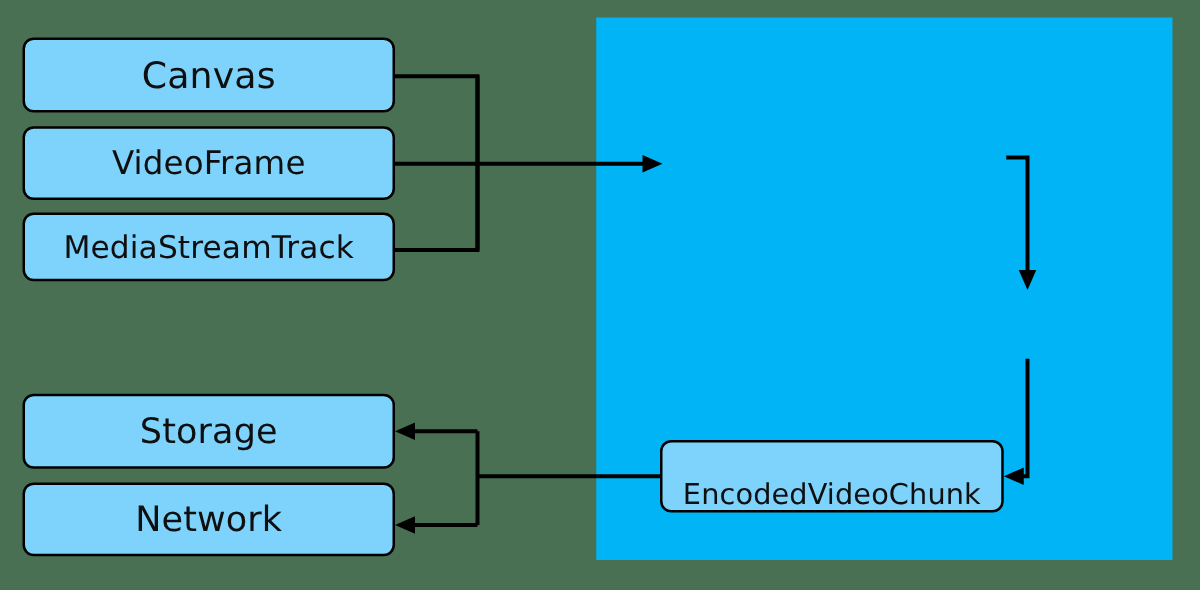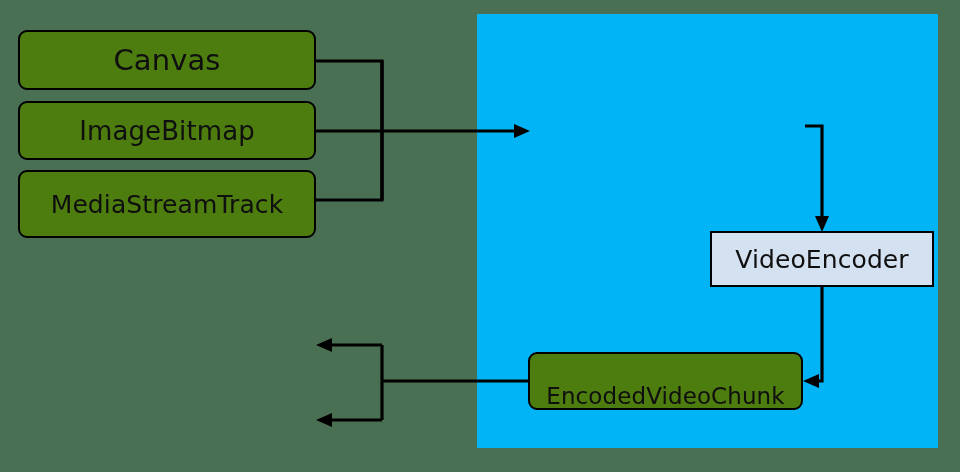--- a/index.html
+++ b/index.html
@@ -26,39 +26,39 @@
     left: 477px; top: 14px;
     width: 461px; height: 434px;
     background: #00b4f5;
   }
   .node {
     position: absolute;
     box-sizing: border-box;
     display: flex;
     align-items: center;
     justify-content: center;
-    background: #4d7c0f;
+    background: #7dd3fc;
     border: 2px solid #000000;
     border-radius: 9px;
     color: #0f0f0f;
     white-space: nowrap;
     letter-spacing: 0.1px;
   }
   .node.square {
     border-radius: 0;
     border-width: 2px;
   }
   .node-label {
     line-height: 1;
     pointer-events: none;
   }
   
   #node-canvas        { left: 18px;  top: 30px;  width: 298px; height: 60px; font-size: 29px; }
   #node-imagebitmap   { left: 18px;  top: 101px; width: 298px; height: 59px; font-size: 26px; }
-  #node-mediastream   { left: 18px;  top: 170px; width: 298px; height: 68px; font-size: 25px; }
+  #node-mediastream   { left: 18px;  top: 170px; width: 298px; height: 55px; font-size: 25px; }
   
   #node-storage       { left: 18px;  top: 315px; width: 298px; height: 60px; font-size: 28px; }
   #node-network       { left: 18px;  top: 386px; width: 298px; height: 59px; font-size: 28px; }
   
   #node-videoframe    { left: 530px; top: 100px; width: 275px; height: 62px; font-size: 28px; }
   #node-videoencoder  { left: 710px; top: 231px; width: 224px; height: 56px; font-size: 25px;
                         background: #d4e1f0; border-radius: 0; }
   #node-encodedchunk  { left: 528px; top: 352px; width: 275px; height: 58px; font-size: 23px; align-items: flex-end; }
 
   svg.edges {
@@ -113,31 +113,34 @@
       <polygon class="arrowhead" points="316,345 332,338 332,352"></polygon>
       <polygon class="arrowhead" points="316,420 332,413 332,427"></polygon>
     </g>
   </svg>
 
   <div class="node" id="node-canvas">
     <span class="node-label">Canvas</span>
   </div>
 
   <div class="node" id="node-imagebitmap">
-    <span class="node-label">ImageBitmap</span>
+    <span class="node-label">VideoFrame</span>
   </div>
 
   <div class="node" id="node-mediastream">
     <span class="node-label">MediaStreamTrack</span>
   </div>
 
+  <div class="node" id="node-storage">
+    <span class="node-label">Storage</span>
+  </div>
+
+  <div class="node" id="node-network">
+    <span class="node-label">Network</span>
+  </div>
 
 
-
-  <div class="node square" id="node-videoencoder">
-    <span class="node-label">VideoEncoder</span>
-  </div>
 
   <div class="node" id="node-encodedchunk">
     <span class="node-label">EncodedVideoChunk</span>
   </div>
 
 </div>
 
 </body></html>

